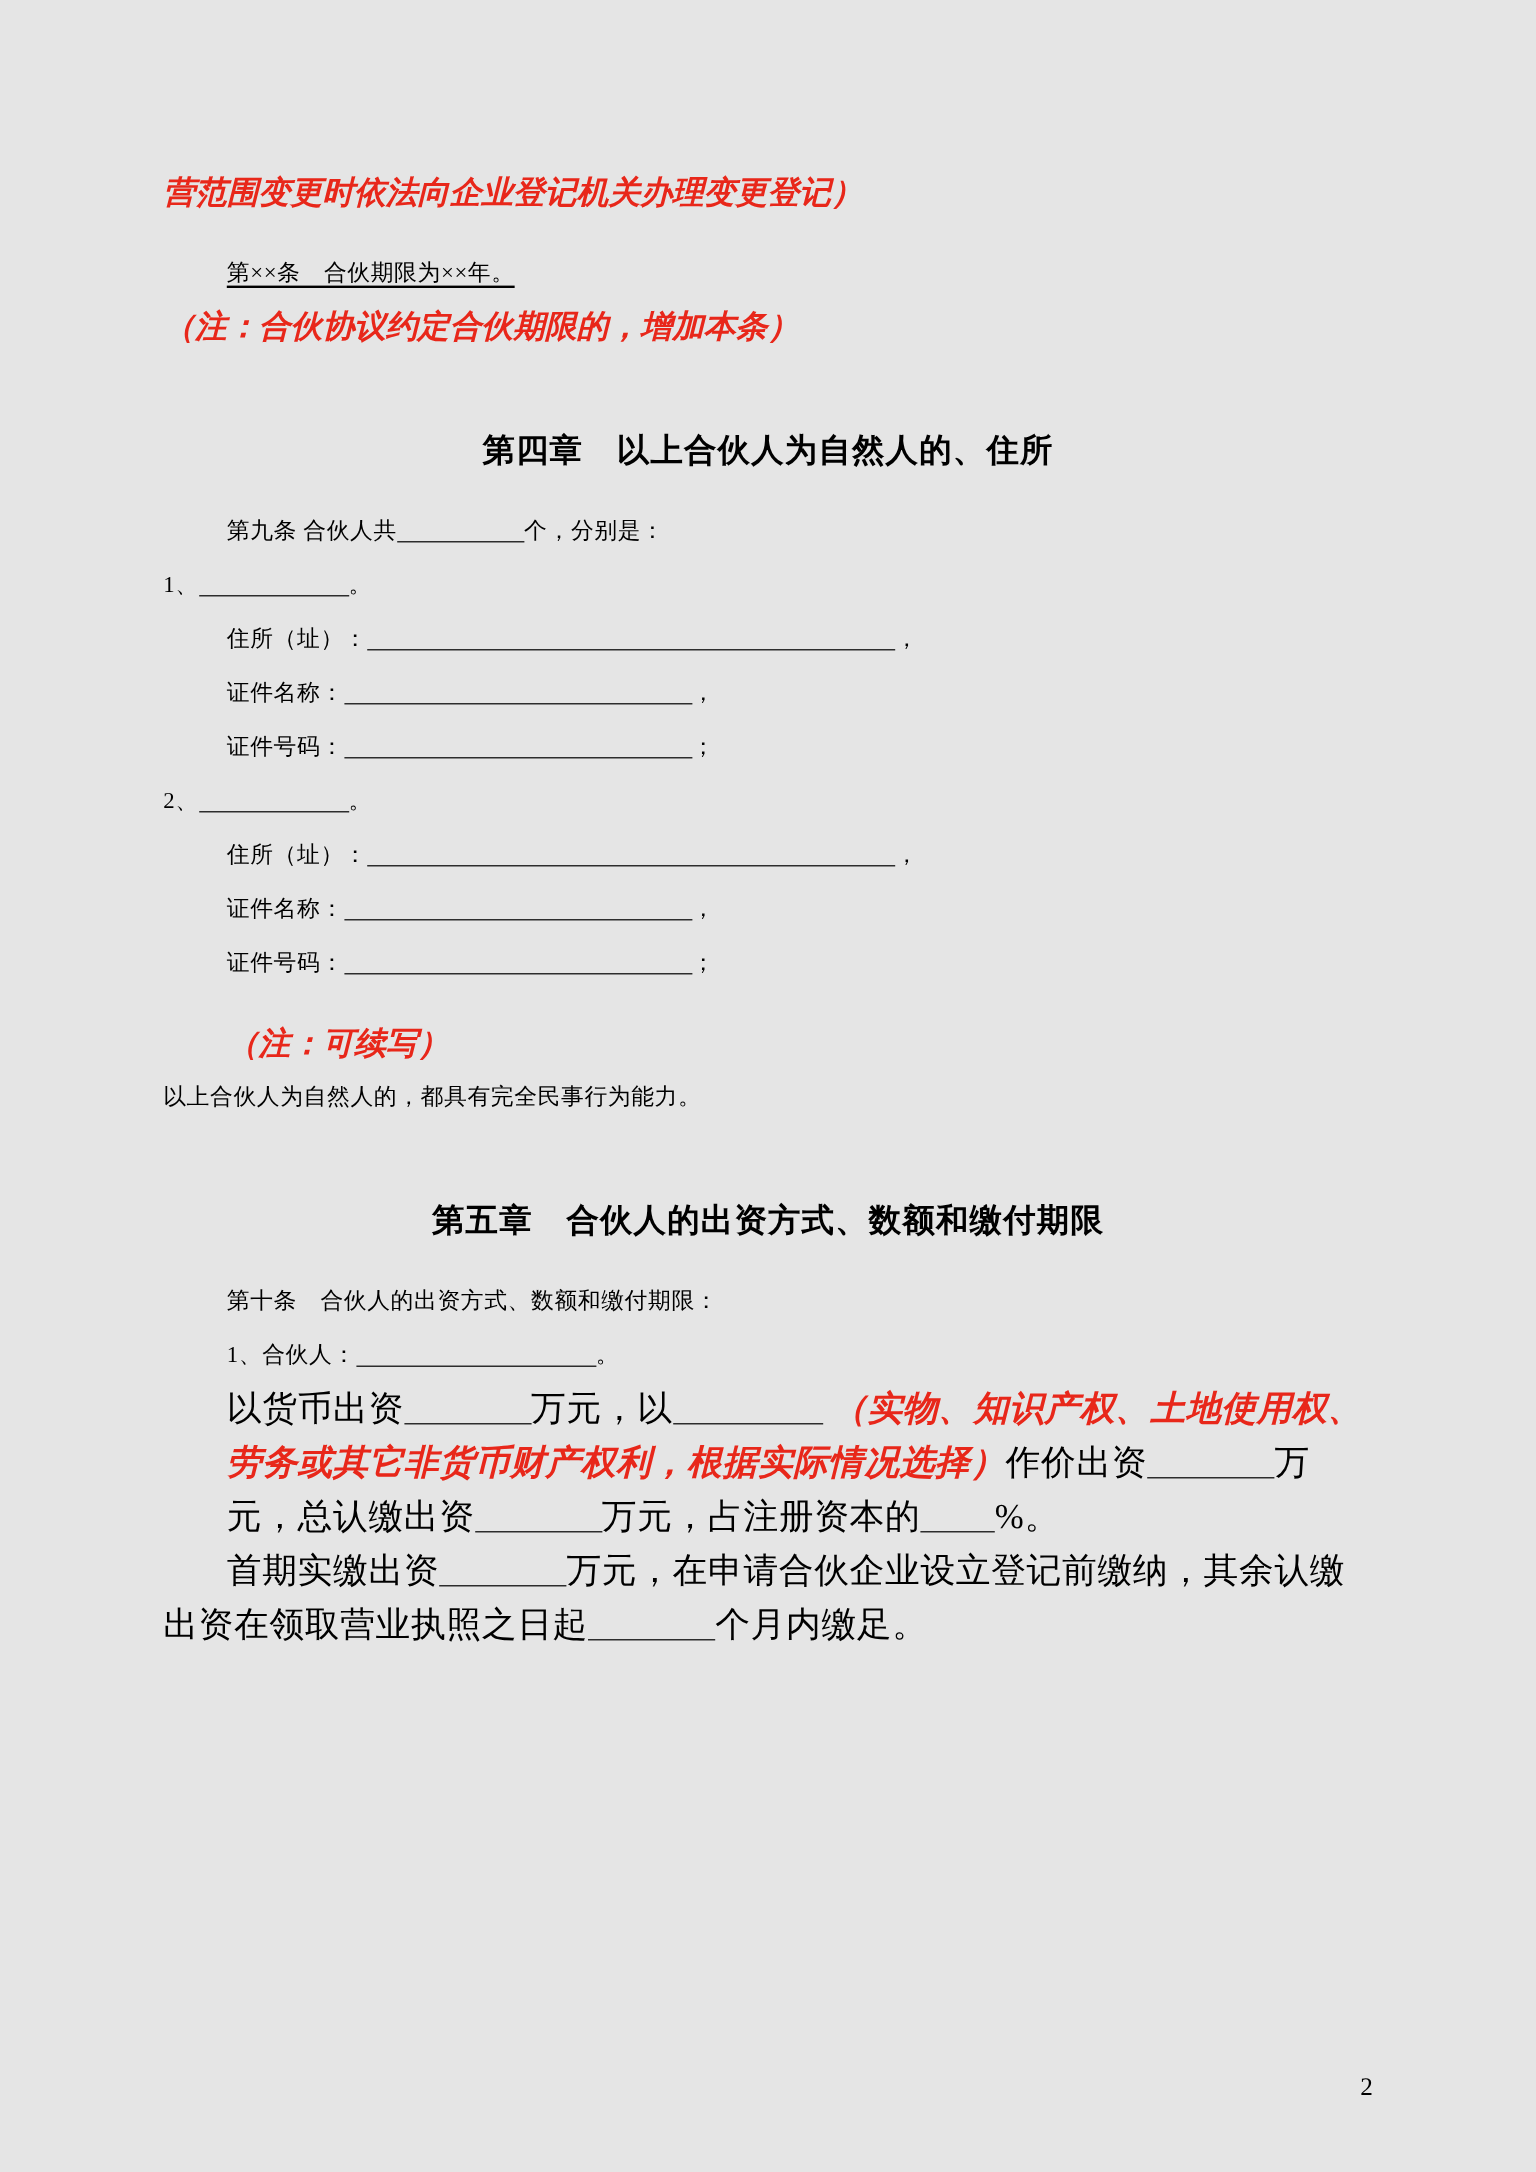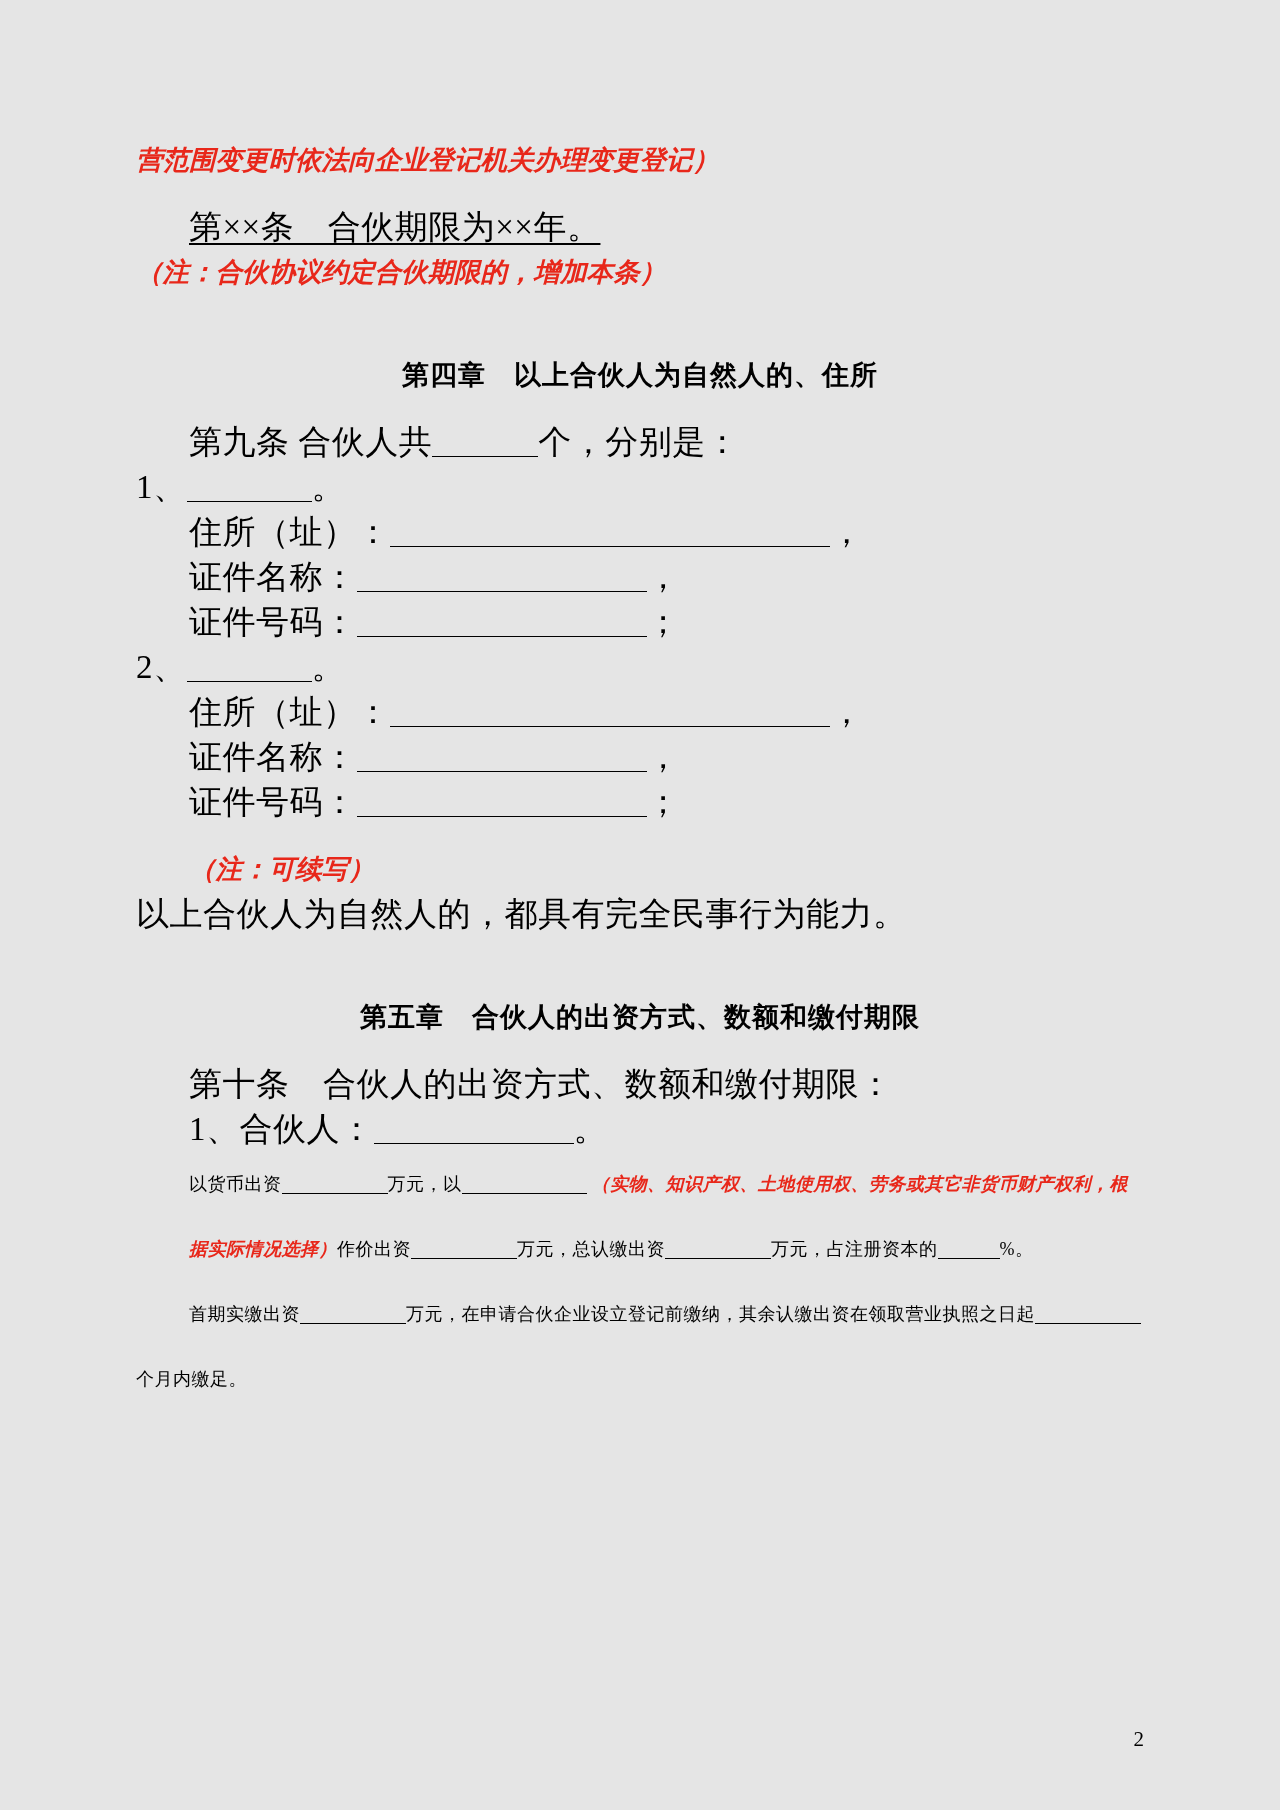--- a/index.html
+++ b/index.html
@@ -21,21 +21,21 @@
     padding: 0;
   }
   .content {
     position: absolute;
     left: 136px;
     top: 138px;
     width: 1008px;
   }
   
   .line {
-    font-size: 33px;
+    font-size: 19px;
     line-height: 45px;
     letter-spacing: 0.5px;
     white-space: nowrap;
     color: #000000;
   }
   .indent2 {
     padding-left: 53px;
   }
   .red {
     color: #e8271a;
@@ -74,22 +74,22 @@
     font-weight: bold;
     font-size: 27px;
     line-height: 45px;
     text-align: center;
     letter-spacing: 1px;
   }
   .spacer-lg { height: 58px; }
   .spacer-sm { height: 22px; }
 
   .wrapline {
-    font-size: 18px;
-    line-height: 65px;
+    font-size: 29px;
+    line-height: 45px;
     letter-spacing: 0.5px;
   }
 
   .pageno {
     position: absolute;
     right: 136px;
     bottom: 58px;
     font-size: 21px;
     font-family: "Liberation Serif", "DejaVu Serif", serif;
     color: #000;

